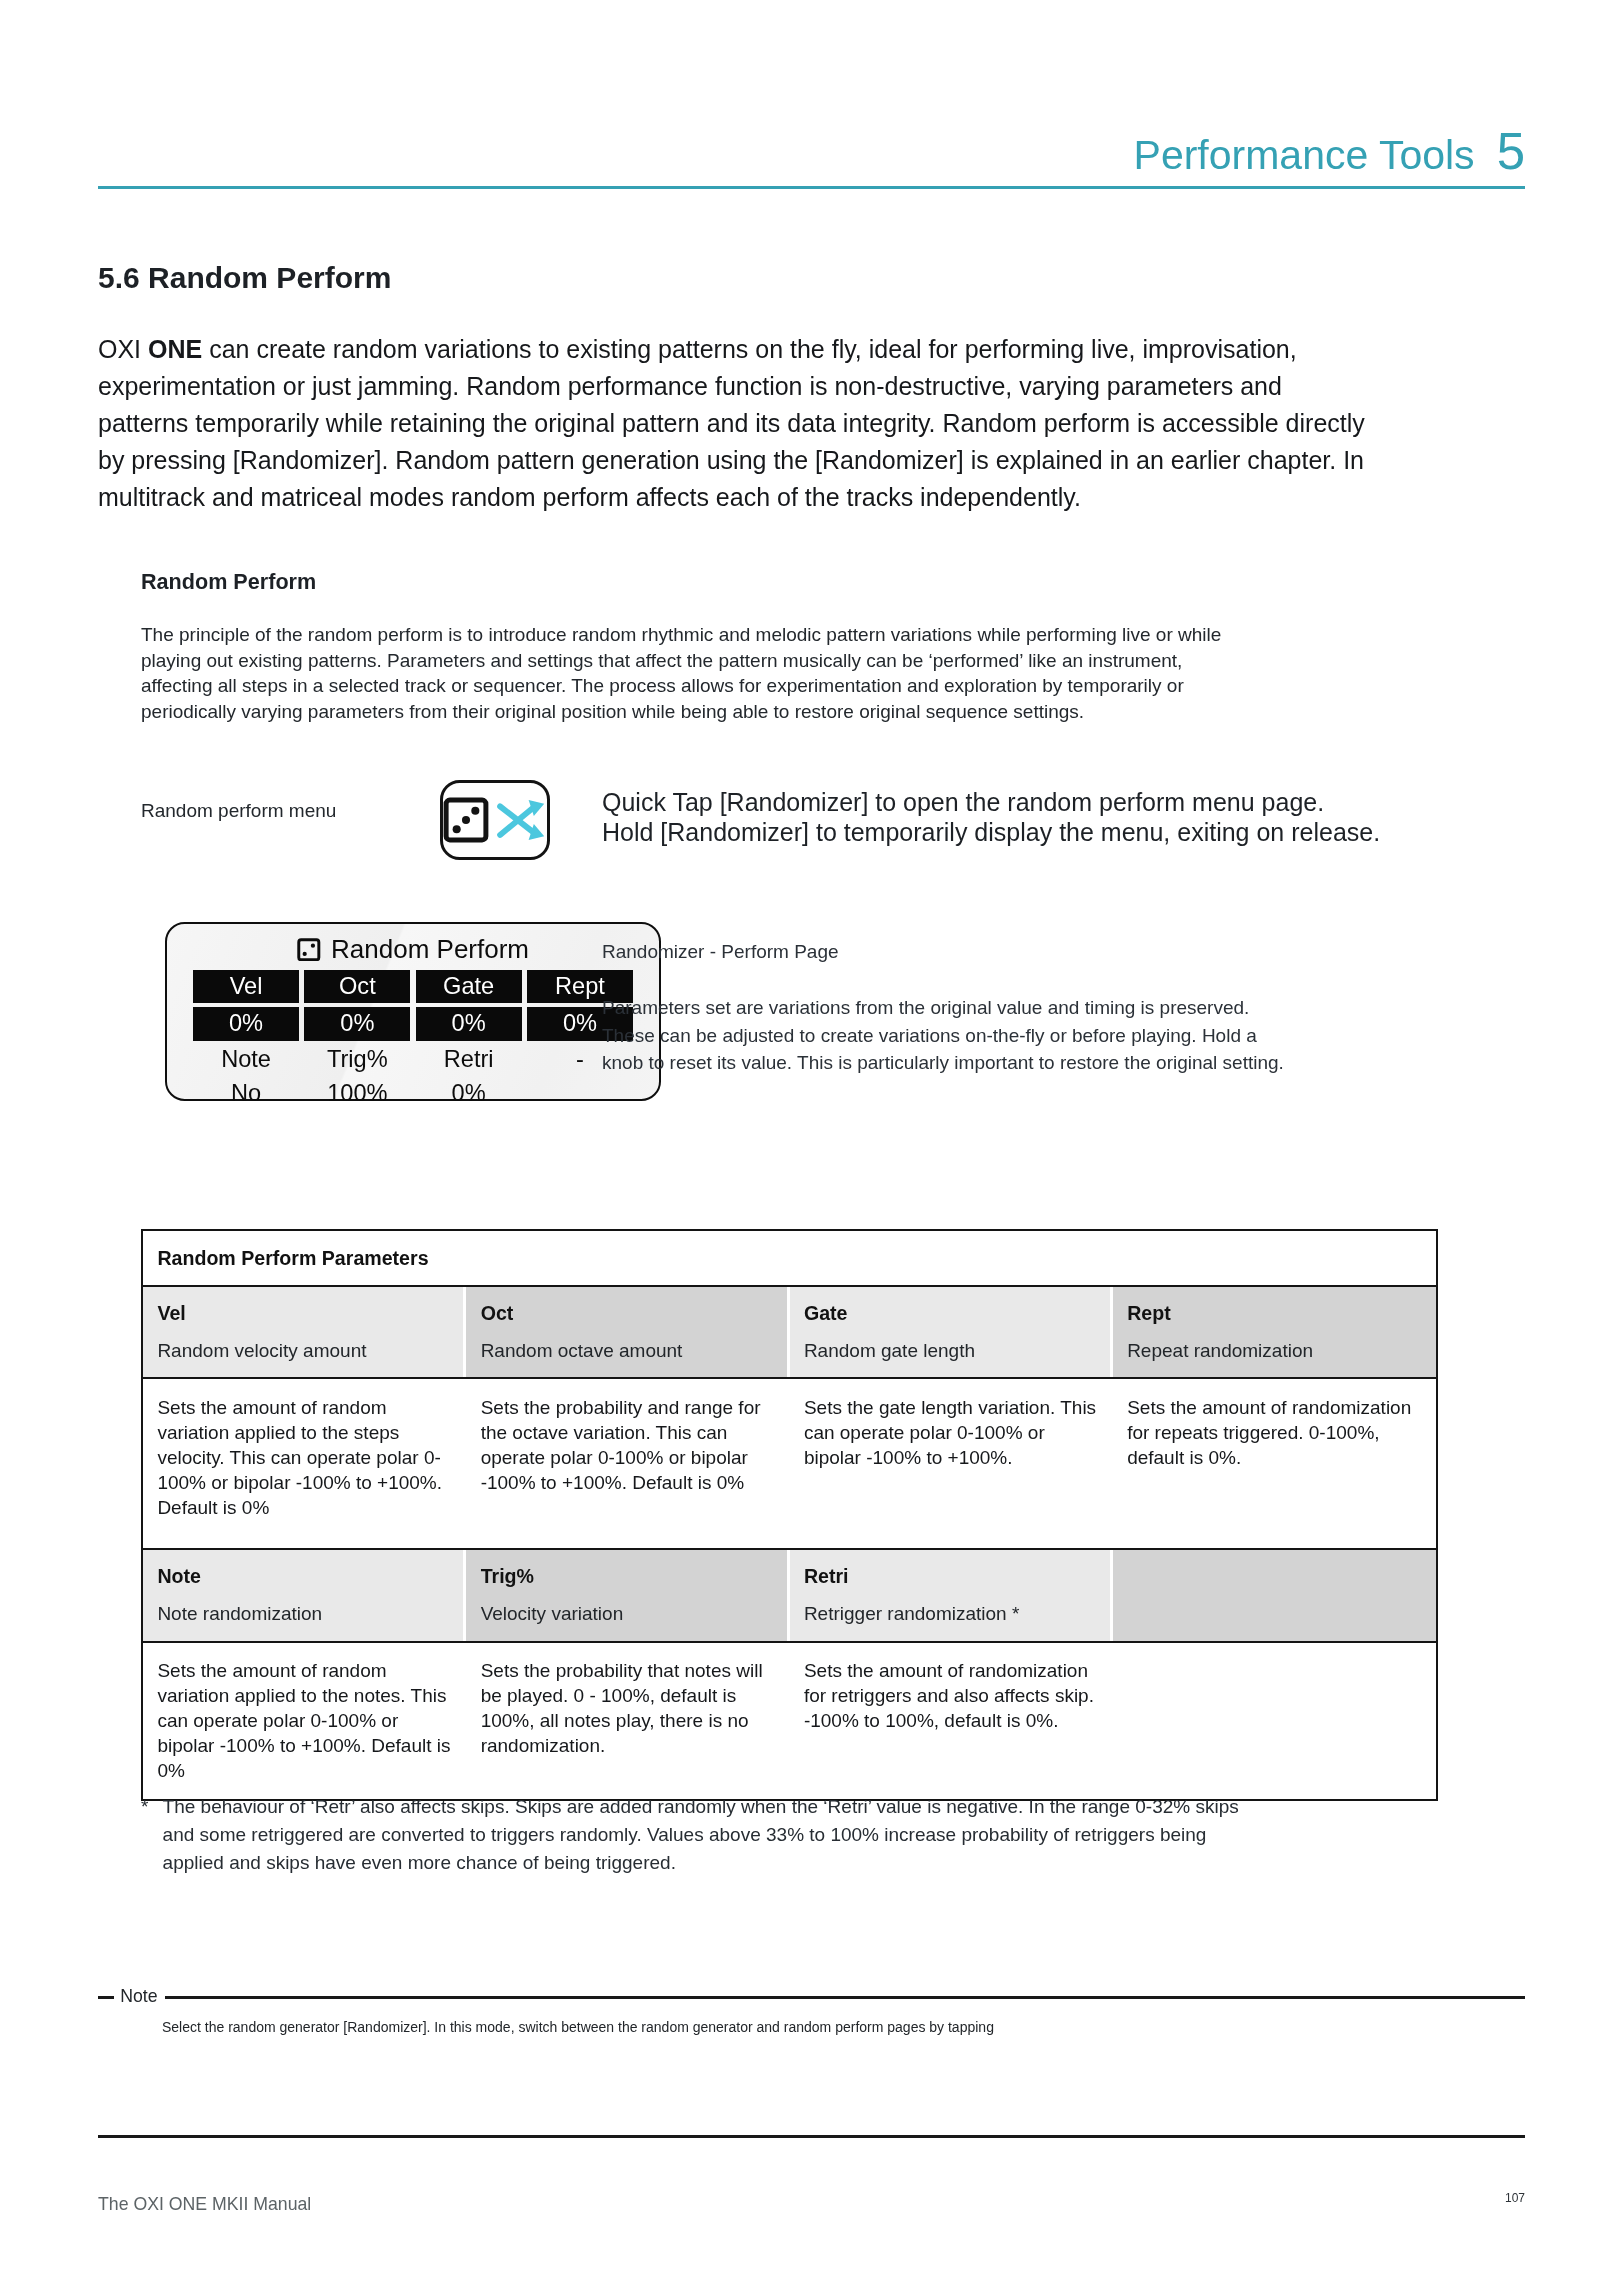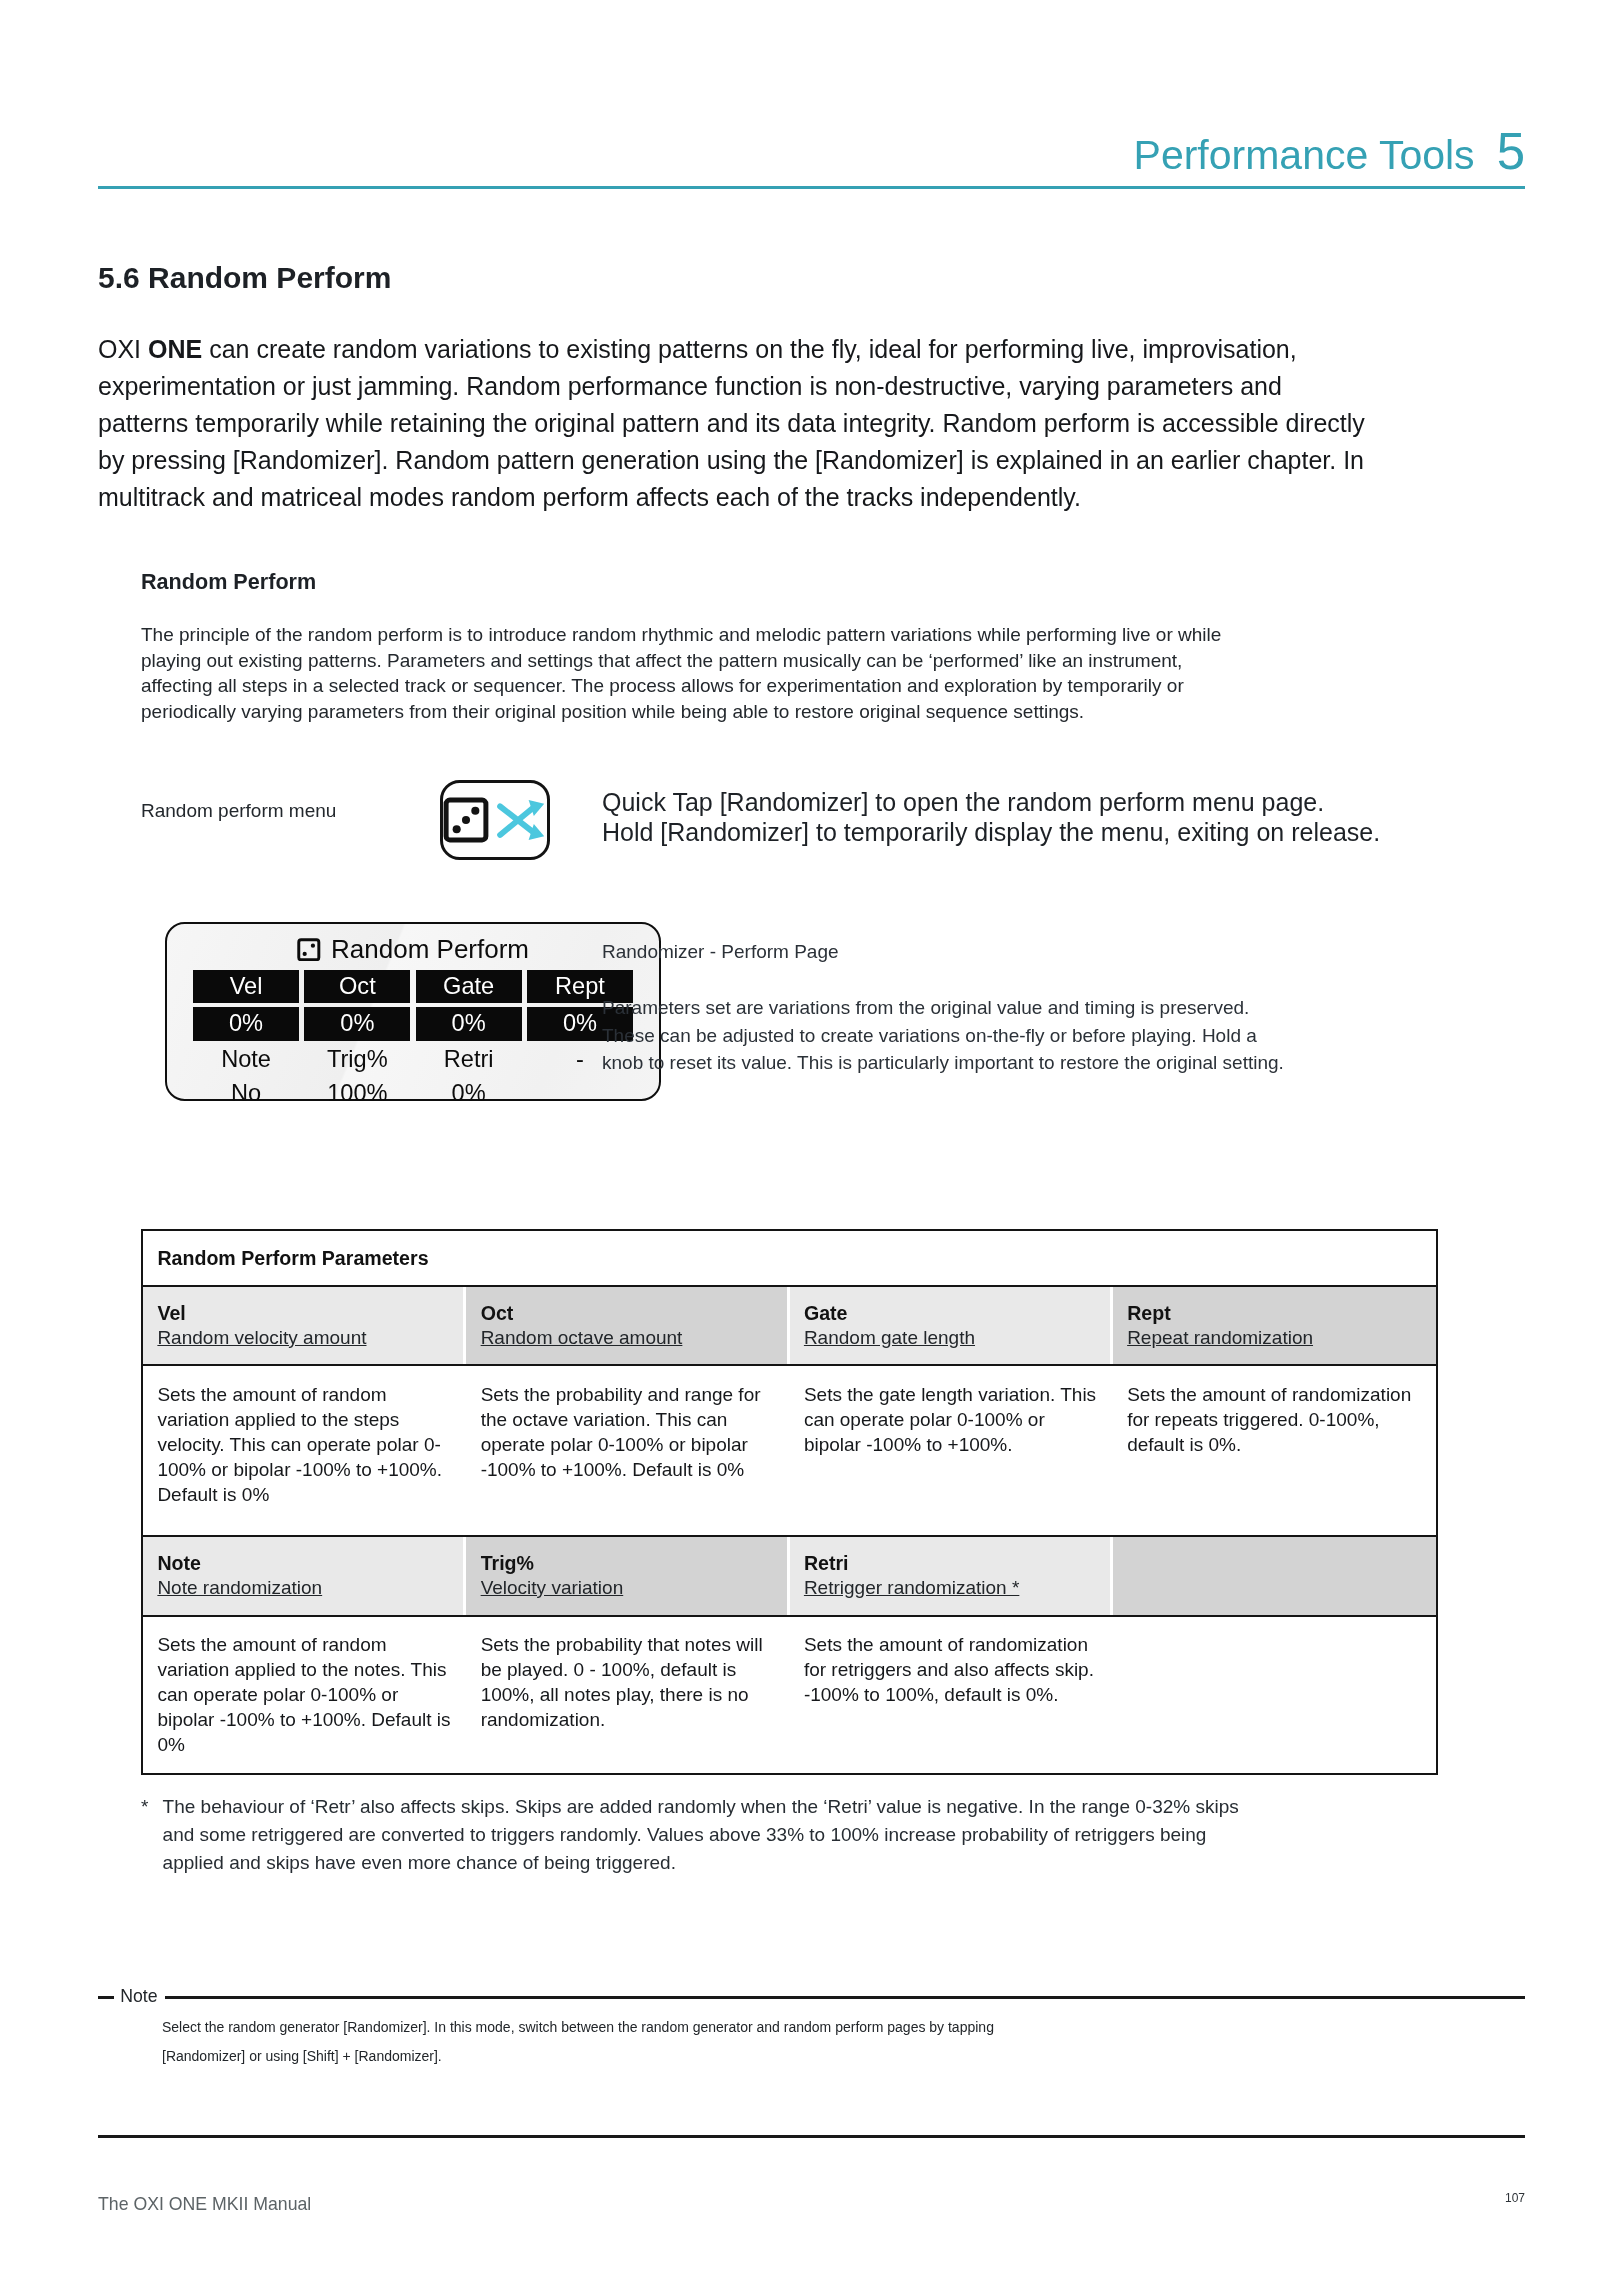--- a/index.html
+++ b/index.html
@@ -44,21 +44,21 @@
   
   .params-table{position:absolute;top:1229px;left:141px;width:1297px;box-sizing:border-box;border:2px solid #141414;background:#fff;}
   .pt-title{padding:15.7px 14.4px;font-size:19.6px;font-weight:bold;color:#111;border-bottom:2.6px solid #141414;}
   .pt-row{display:grid;grid-template-columns:1fr 1fr 1fr 1fr;}
   .pt-head-row{border-bottom:2px solid #141414;}
   .pt-head{padding:14.4px 14.4px 15.7px 14.4px;box-sizing:border-box;}
   .pt-head:not(:last-child){border-right:3.9px solid #ffffff;}
   .g-light{background:#e9e9e9;}
   .g-dark{background:#d3d3d3;}
   .pt-name{font-size:19.6px;font-weight:bold;color:#121212;}
-  .pt-desc{font-size:19px;color:#22262a;margin-top:2px;text-decoration:underline;}
+  .pt-desc{font-size:19px;color:#22262a;margin-top:15px;}
   .pt-body-row1{border-bottom:2.6px solid #141414;}
   .pt-body{padding:15.7px 15.7px 15.7px 14.4px;box-sizing:border-box;font-size:19px;line-height:25px;color:#16181b;min-height:169px;}
   .pt-body-row2 .pt-body{min-height:136px;}
 
   
   .footnote{position:absolute;top:1793px;left:141px;width:1257px;display:flex;font-size:19px;line-height:28px;color:#272d33;}
   .footnote-marker{width:21.6px;flex:0 0 21.6px;}
 
   
   .note-rule-top{position:absolute;top:1987px;left:98px;width:1427px;display:flex;align-items:center;}
@@ -233,21 +233,20 @@
       </div>
   </div>
 
   <div class="note-rule-top">
     <span class="note-dash"></span>
     <span class="note-label">Note</span>
     <span class="note-line"></span>
   </div>
   <div class="note-body">
       <div>Select the random generator [Randomizer]. In this mode, switch between the random generator and random perform pages by tapping</div>
-      <div>[Randomizer] or using [Shift] + [Randomizer].</div>
     </div>
   <div class="note-rule-bottom"></div>
 
   <div class="footer-left">The OXI ONE MKII Manual</div>
   <div class="footer-page">107</div>
 
 </div>
 
 
 </body></html>

